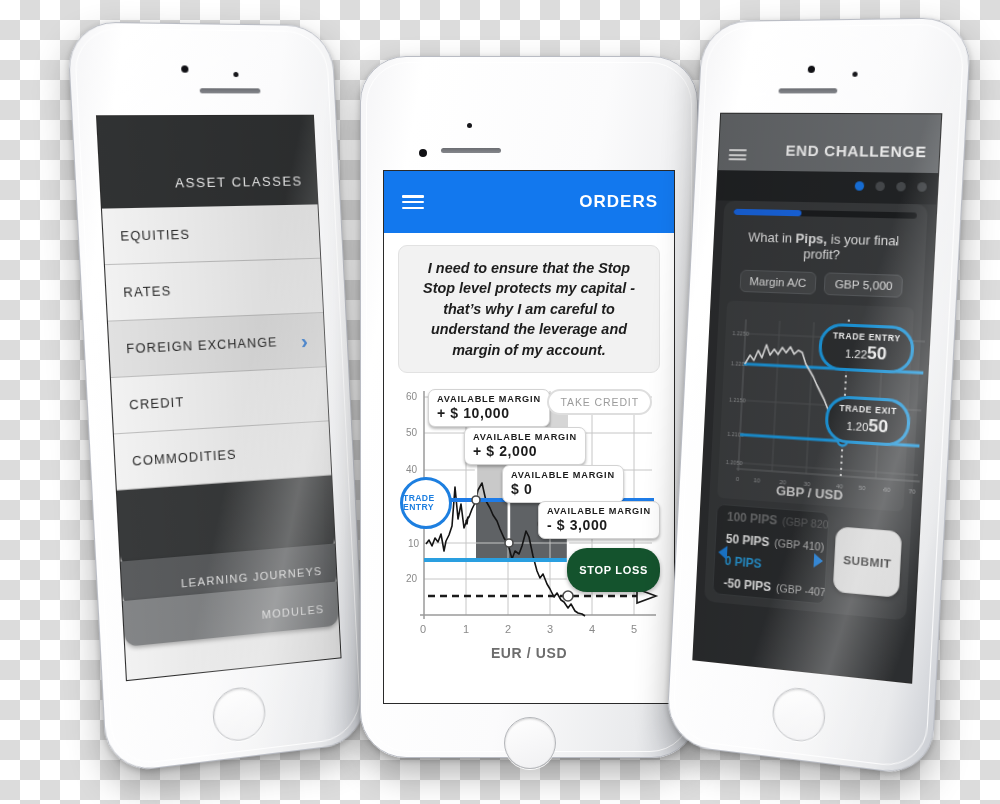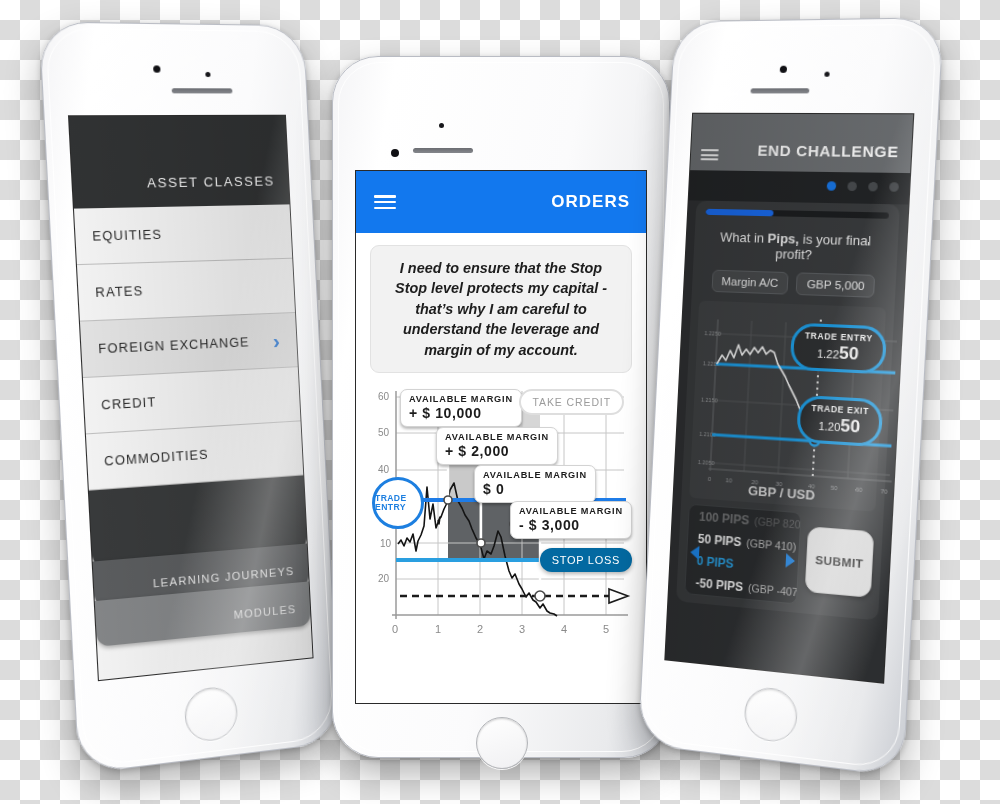--- a/index.html
+++ b/index.html
@@ -6,21 +6,21 @@
   body{
     width:1000px;height:804px;position:relative;overflow:hidden;
     font-family:"Liberation Sans", sans-serif;
     background-color:#ffffff;
     background-image:
       linear-gradient(45deg,#dcdcdc 25%,transparent 25%,transparent 75%,#dcdcdc 75%,#dcdcdc),
       linear-gradient(45deg,#dcdcdc 25%,transparent 25%,transparent 75%,#dcdcdc 75%,#dcdcdc);
     background-size:40px 40px;
     background-position:0 0,20px 20px;
   }
-  .stage{position:absolute;inset:0;}
+  .stage{position:absolute;inset:0;margin-left:28px;}
 
   
   .phone{position:absolute;border-radius:46px;
     background:linear-gradient(100deg,#f4f4f6 0%,#ffffff 14%,#fbfbfc 55%,#e9eaec 86%,#c9ccd2 100%);
     box-shadow:0 16px 34px rgba(0,0,0,.30), 0 2px 6px rgba(0,0,0,.22);
     border:1px solid #b9bcc4;}
   .phone .bezel-inner{position:absolute;inset:5px;border-radius:42px;
     border:1px solid rgba(255,255,255,.85);pointer-events:none;}
   .screen{position:absolute;overflow:hidden;background:#fff;border:1px solid #2a2a2a;}
   .home-btn{position:absolute;border-radius:50%;
@@ -66,22 +66,22 @@
     padding:12px 14px;color:#1d1d1d;font-style:italic;font-weight:600;
     font-size:14.4px;line-height:1.42;text-align:center;}
   .chartwrap{position:relative;margin:10px 8px 0;height:286px;}
   .chartsvg{position:absolute;left:0;top:0;}
   .badge{position:absolute;background:#fff;border:1px solid #d3d3d3;border-radius:7px;
     padding:4px 8px 5px;box-shadow:0 2px 3px rgba(0,0,0,.28);white-space:nowrap;}
   .badge .t1{font-size:9.2px;font-weight:700;letter-spacing:.8px;color:#1c1c1c;display:block;}
   .badge .t2{font-size:14px;font-weight:700;letter-spacing:.6px;color:#1c1c1c;display:block;margin-top:1px;}
   .pill-tp{position:absolute;border:2px solid #dedede;border-radius:20px;background:#fff;
     padding:5px 11px;font-size:10.5px;letter-spacing:.9px;color:#9b9b9b;font-weight:500;}
-  .pill-sl{position:absolute;background:#0369a1;border-radius:20px;padding:6px 12px;
-    color:#fff;font-size:11px;font-weight:400;letter-spacing:.7px;
+  .pill-sl{position:absolute;background:#14532d;border-radius:20px;padding:16px 12px;
+    color:#fff;font-size:11px;font-weight:700;letter-spacing:.7px;
     box-shadow:0 2px 4px rgba(0,0,0,.3);}
   .circ-te{position:absolute;width:46px;height:46px;border-radius:50%;background:#fff;
     border:3px solid #1d7fe0;display:flex;flex-direction:column;align-items:flex-start;
     justify-content:center;line-height:1.05;}
   .circ-te span{font-size:8.6px;font-weight:700;color:#1d7fe0;letter-spacing:.4px;}
   .axis-title{position:absolute;left:0;right:0;text-align:center;
     font-size:14px;font-weight:700;color:#6d6d6d;letter-spacing:.6px;}
 
   
   #phone-right{left:656px;top:22px;width:262px;height:722px;
@@ -293,20 +293,21 @@
         </div>
 
         <div class="pill-tp" style="right:14px;top:6px;">TAKE CREDIT</div>
         <div class="pill-sl" style="right:6px;top:165px;">STOP LOSS</div>
 
         <div class="circ-te" style="left:8px;top:94px;">
           <span>TRADE</span>
           <span>ENTRY</span>
         </div>
 
+        <div class="axis-title" style="bottom:8px;">EUR / USD</div>
       </div>
     </div>
 
     <div class="home-btn" style="left:50%;top:660px;width:50px;height:50px;margin-left:-25px;"></div>
   </div>
 
   <div class="phone" id="phone-right">
     <div class="bezel-inner"></div>
     <div class="cam" style="left:108px;top:44px;width:7px;height:7px;"></div>
     <div class="sensor" style="left:152px;top:50px;width:5px;height:5px;"></div>

